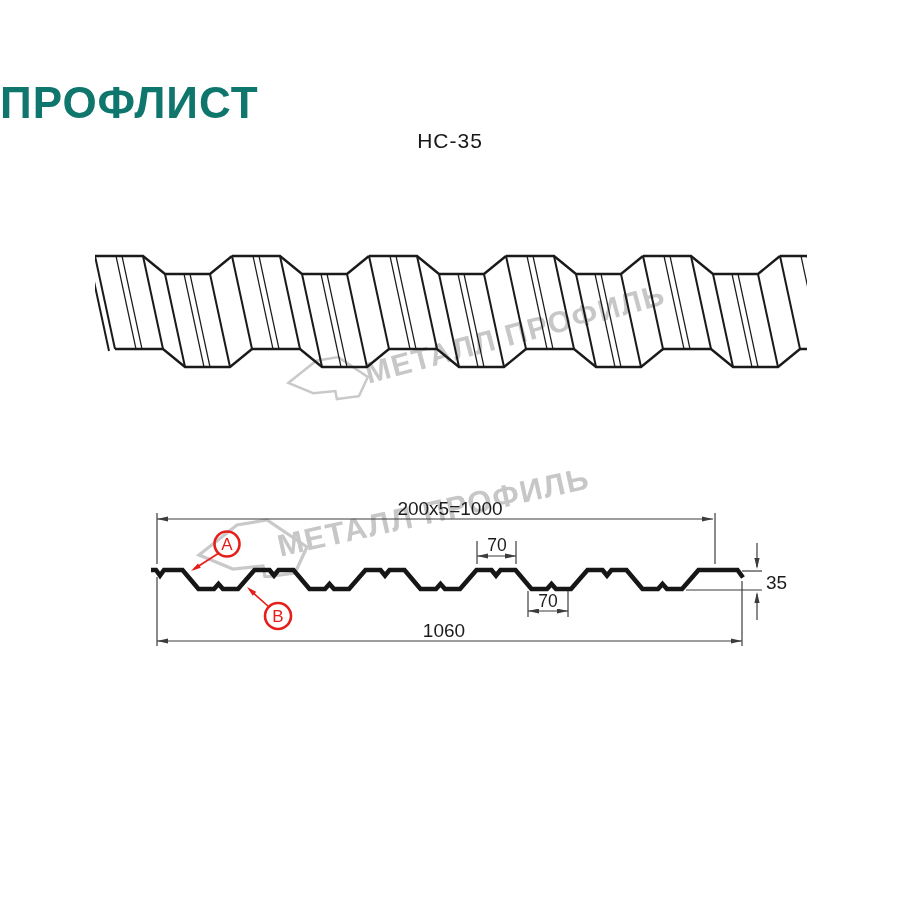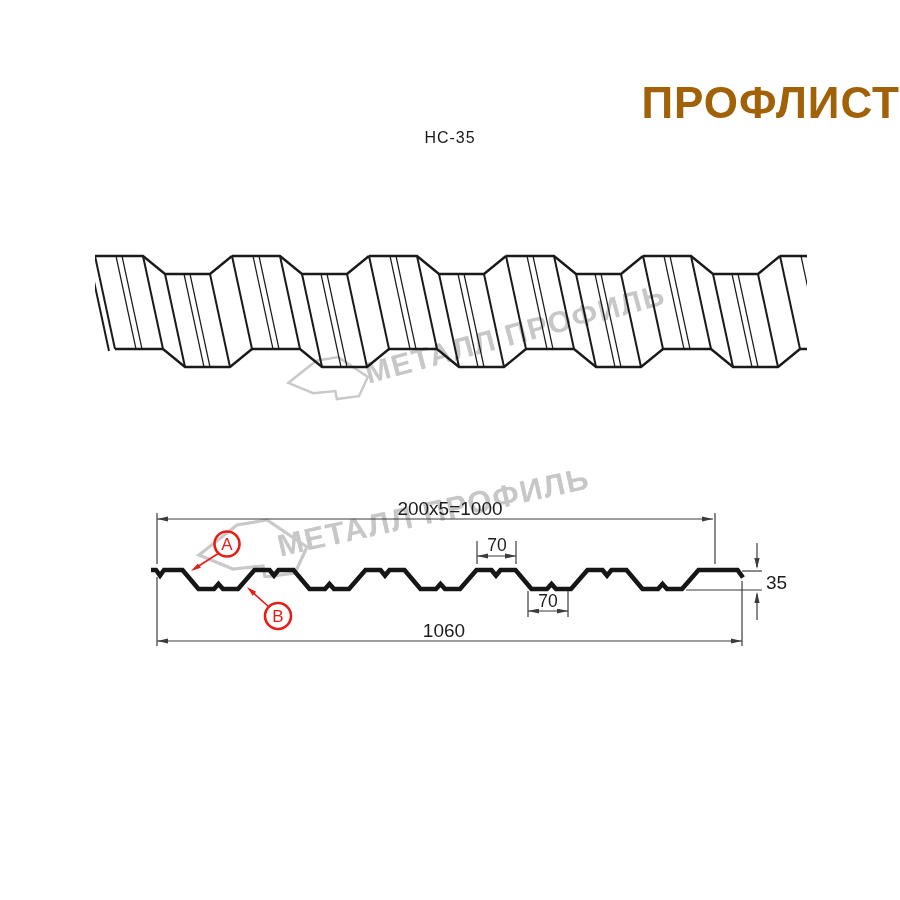--- a/index.html
+++ b/index.html
@@ -1,21 +1,21 @@
 <!DOCTYPE html>
 <html><head>
 <meta charset="utf-8">
 <style>
   html,body{margin:0;padding:0;background:#fff;}
   #page{position:relative;width:900px;height:900px;background:#fff;overflow:hidden;
         font-family:"Liberation Sans",sans-serif;color:#111;}
-  .title{position:absolute;left:0;right:0;top:78px;text-align:right;
-         font-size:44px;font-weight:800;letter-spacing:1px;color:#a16207;}
+  .title{position:absolute;left:0;right:0;top:78px;text-align:left;
+         font-size:44px;font-weight:800;letter-spacing:1px;color:#0f766e;}
   .subtitle{position:absolute;left:0;right:0;top:129px;text-align:center;
-         font-size:16px;font-weight:500;letter-spacing:1px;color:#181818;}
+         font-size:21px;font-weight:500;letter-spacing:1px;color:#181818;}
   .footer-note{position:absolute;left:0;right:0;top:794px;text-align:center;
          font-size:25px;font-weight:500;letter-spacing:.5px;color:#161616;}
   .wm{position:absolute;z-index:1;color:#c7c7c7;font-weight:700;white-space:nowrap;}
   .wm-text{font-size:30px;letter-spacing:1.5px;transform-origin:0 50%;display:inline-block;}
   #wm1{left:366px;top:357px;}
   #wm1 .wm-text{transform:rotate(-15deg);}
   #wm2{left:278px;top:529px;}
   #wm2 .wm-text{transform:rotate(-12.5deg);font-size:31px;}
   .wm-logo{position:absolute;z-index:1;}
   svg{display:block;}

